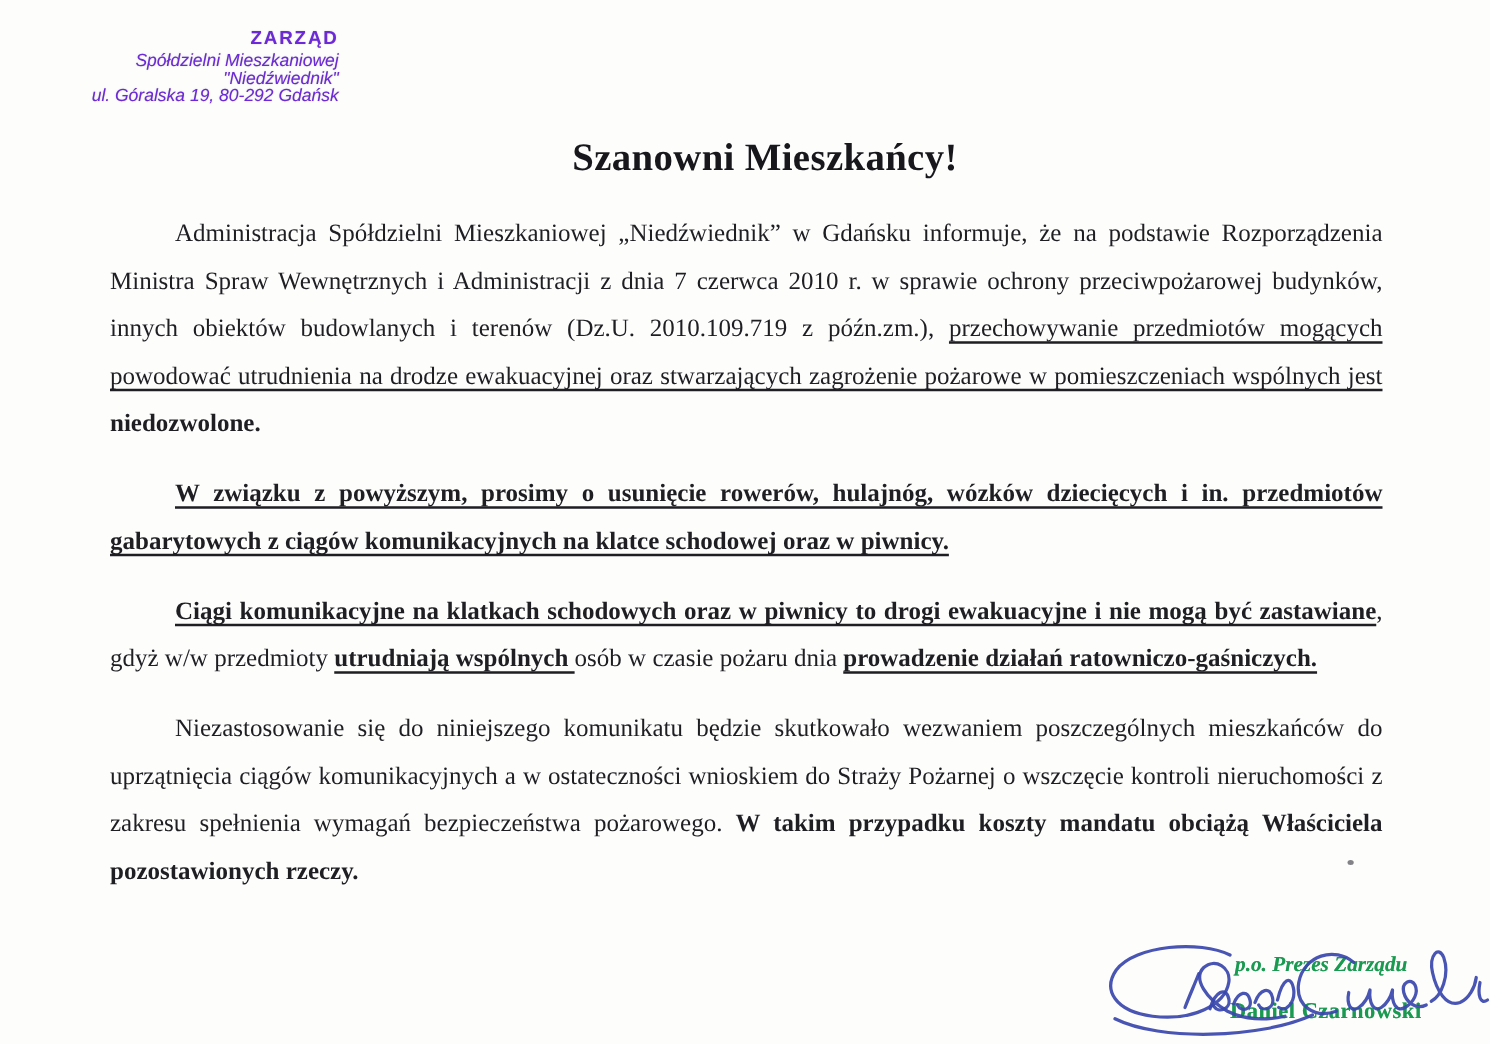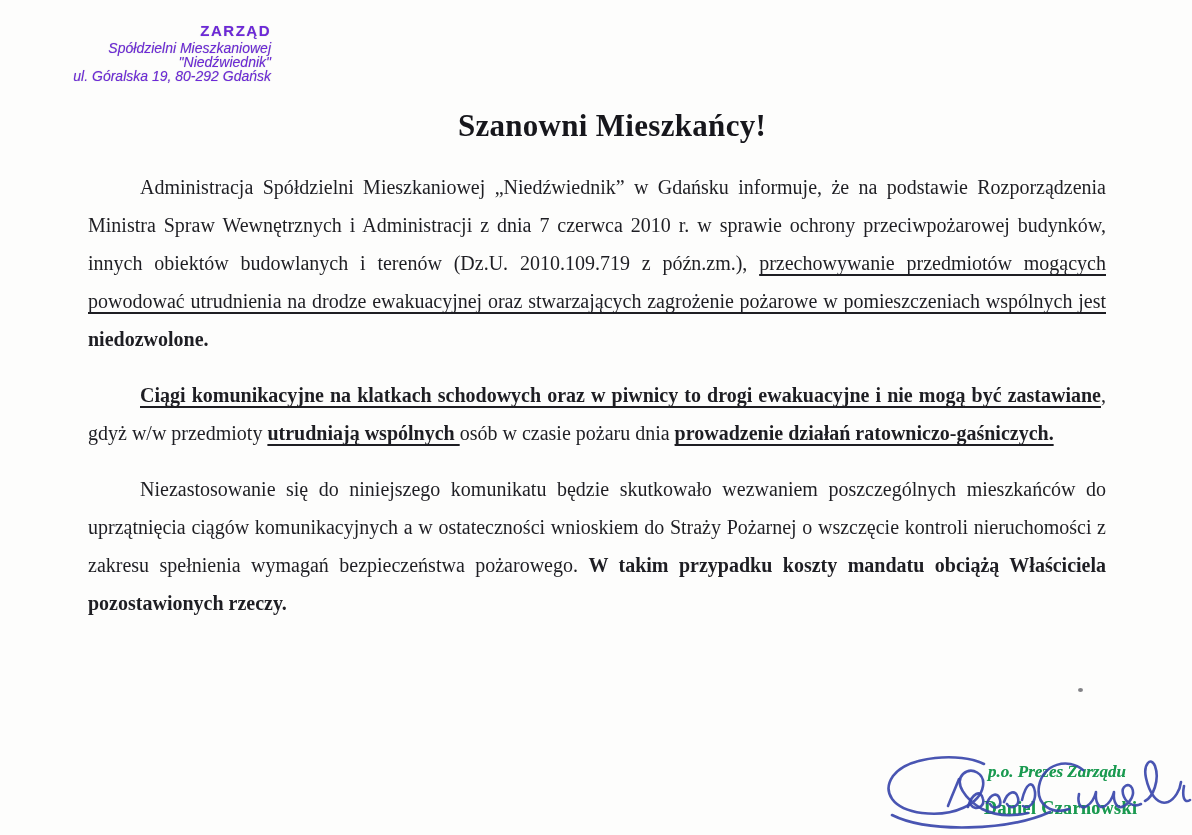--- a/index.html
+++ b/index.html
@@ -76,20 +76,21 @@
   <div class="stamp-l">Spółdzielni Mieszkaniowej</div>
   <div class="stamp-l">"Niedźwiednik"</div>
   <div class="stamp-l">ul. Góralska 19, 80-292 Gdańsk</div>
 </div>
 
 <div class="title">Szanowni Mieszkańcy!</div>
 
 <div class="content">
   <p class="indent"><span>Administracja Spółdzielni Mieszkaniowej „Niedźwiednik” w Gdańsku informuje, że na podstawie Rozporządzenia Ministra Spraw Wewnętrznych i Administracji z dnia 7 czerwca 2010 r. w sprawie ochrony przeciwpożarowej budynków, innych obiektów budowlanych i terenów (Dz.U. 2010.109.719 z późn.zm.), </span><span class="u">przechowywanie przedmiotów mogących powodować utrudnienia na drodze ewakuacyjnej oraz stwarzających zagrożenie pożarowe w pomieszczeniach wspólnych jest </span><span class="b">niedozwolone.</span></p>
 
+  <p class="indent"><span class="bu">W związku z powyższym, prosimy o usunięcie rowerów, hulajnóg, wózków dziecięcych i in. przedmiotów gabarytowych z ciągów komunikacyjnych na klatce schodowej oraz w piwnicy.</span></p>
 
   <p class="indent"><span class="bu">Ciągi komunikacyjne na klatkach schodowych oraz w piwnicy to drogi ewakuacyjne i nie mogą być zastawiane</span><span>, gdyż w/w przedmioty </span><span class="bu">utrudniają wspólnych </span><span>osób w czasie pożaru dnia </span><span class="bu">prowadzenie działań ratowniczo-gaśniczych.</span></p>
 
 
   <p class="indent"><span>Niezastosowanie się do niniejszego komunikatu będzie skutkowało wezwaniem poszczególnych mieszkańców do uprzątnięcia ciągów komunikacyjnych a w ostateczności wnioskiem do Straży Pożarnej o wszczęcie kontroli nieruchomości z zakresu spełnienia wymagań bezpieczeństwa pożarowego. </span><span class="b">W takim przypadku koszty mandatu obciążą Właściciela pozostawionych rzeczy.</span></p>
 
 </div>
 
 <div class="speck"></div>
 

